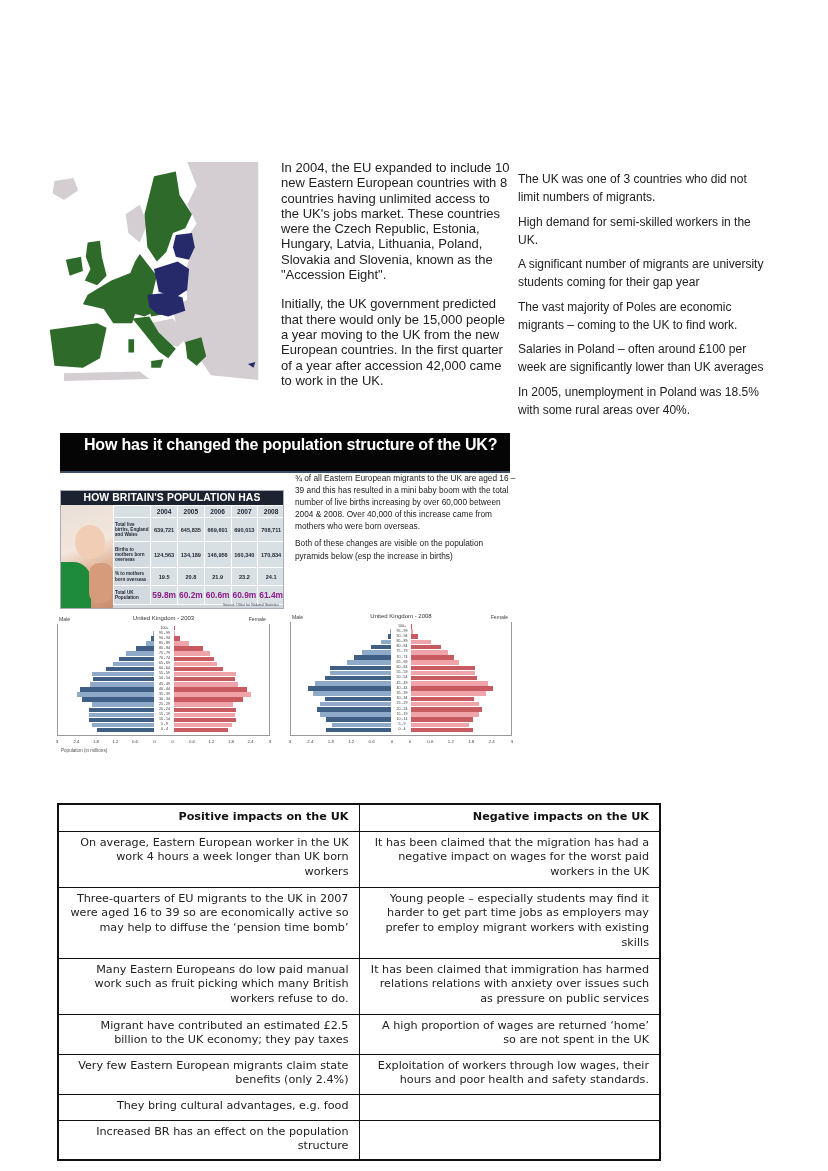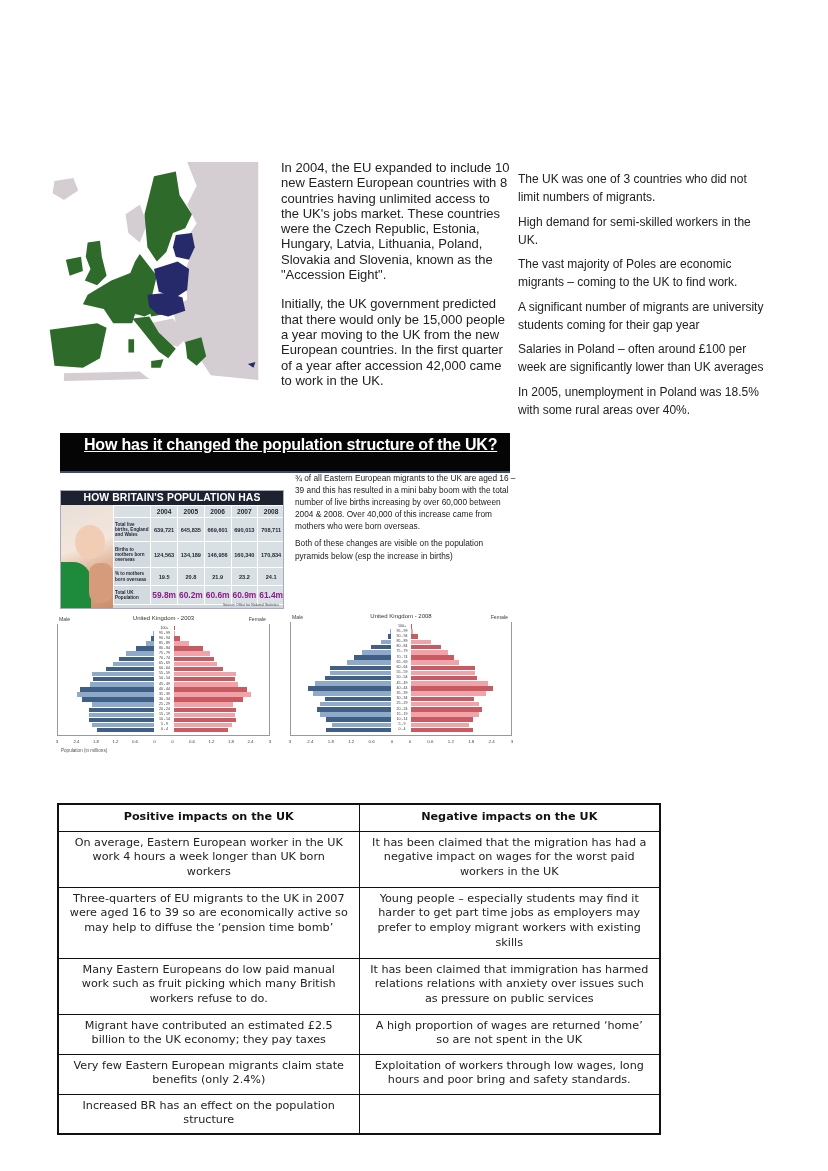--- a/index.html
+++ b/index.html
@@ -13,21 +13,21 @@
     
     .intro { position: absolute; left: 281px; top: 160px; width: 230px; font-family: "Liberation Sans", sans-serif; font-size: 13px; line-height: 15.3px; color: #222; }
     .intro p { margin-bottom: 14px; }
     .intro p.bold { font-weight: bold; text-transform: none; margin-bottom: 0; }
 
     .reasons { position: absolute; left: 518px; top: 170px; width: 250px; font-family: "Liberation Sans", sans-serif; font-size: 12px; line-height: 18px; color: #222; }
     .reasons p { margin-bottom: 6.5px; }
 
     
     .banner { position: absolute; left: 60px; top: 433px; width: 450px; height: 40px; background: #050505; border-bottom: 2px solid #3c4f66; }
-    .banner span { display: block; color: #fff; font-family: "Liberation Sans", sans-serif; font-weight: bold; font-size: 16px; padding: 3px 0 0 24px; letter-spacing: -0.2px; text-decoration: underline; }
+    .banner span { display: block; color: #fff; font-family: "Liberation Sans", sans-serif; font-weight: bold; font-size: 16px; padding: 3px 0 0 24px; letter-spacing: -0.2px; }
 
     
     .stats { position: absolute; left: 60px; top: 490px; width: 224px; height: 119px; background: #cfd7dc; overflow: hidden; border: 1px solid #aab; }
     .stats-title { height: 14px; background: #1d2230; color: #fff; font-family: "Liberation Sans", sans-serif; font-weight: bold; font-size: 10.4px; text-align: center; line-height: 14px; letter-spacing: 0.1px; }
     .stats-photo { position: absolute; left: 0; top: 14px; width: 52px; height: 105px; background: linear-gradient(160deg, #e9dfd7 0%, #f3e6dc 40%, #e2b79c 60%, #c88a6b 100%); }
     .stats-photo .green { position: absolute; left: 0; bottom: 0; width: 30px; height: 48px; background: #1e8b3c; border-top-right-radius: 18px; }
     .stats-photo .face { position: absolute; left: 14px; top: 20px; width: 30px; height: 34px; border-radius: 50%; background: #f1cdb6; }
     .stats-photo .hand { position: absolute; left: 28px; top: 58px; width: 24px; height: 40px; border-radius: 10px; background: #d59b7a; }
     .stats table { position: absolute; left: 52px; top: 14px; width: 172px; border-collapse: collapse; font-family: "Liberation Sans", sans-serif; }
     .stats td, .stats th { border: 1px solid #ffffff; font-size: 5.6px; color: #1d2230; text-align: center; vertical-align: middle; padding: 0 1px; }
@@ -55,21 +55,21 @@
     .pyr-plot { position: relative; border-left: 1px solid #999; border-bottom: 1px solid #999; border-right: 1px solid #999; }
     .pyr-row { position: absolute; left: 0; right: 0; height: 4.2px; }
     .pyr-row .bm, .pyr-row .bf { position: absolute; top: 0; height: 100%; }
     .pyr-row .lab { position: absolute; top: -0.5px; font-size: 3.6px; color: #333; text-align: center; white-space: nowrap; }
     .pyr-axis { position: relative; height: 12px; font-size: 4.4px; color: #444; }
     .pyr-axis span { position: absolute; top: 3px; transform: translateX(-50%); }
     .pyr-foot { font-size: 4.6px; color: #555; padding-left: 4px; }
 
     
     .impacts { position: absolute; left: 57px; top: 803px; width: 604px; border-collapse: collapse; border: 2.5px solid #111; font-family: "DejaVu Sans", sans-serif; font-size: 11.2px; line-height: 14.8px; color: #222; }
-    .impacts th, .impacts td { border: 1.5px solid #111; vertical-align: top; text-align: center; padding: 4px 10px 4px 10px; width: 50%; margin-top: 36px; }
+    .impacts th, .impacts td { border: 1.5px solid #111; vertical-align: top; text-align: right; padding: 4px 10px 4px 10px; width: 50%; margin-top: 36px; }
     .impacts th { font-weight: bold; height: 27px; padding-top: 5px; color: #111; }
     .impacts tr.h3 td { height: 56px; }
     .impacts tr.h4 td { height: 71px; }
     .impacts tr.h2 td { height: 40px; }
     .impacts tr.h1 td { height: 26px; }
   </style>
 </head>
 <body>
 
 <div class="map">
@@ -102,22 +102,22 @@
 </div>
 
 <div class="intro">
   <p>In 2004, the EU expanded to include 10 new Eastern European countries with 8 countries having unlimited access to the UK's jobs market. These countries were the Czech Republic, Estonia, Hungary, Latvia, Lithuania, Poland, Slovakia and Slovenia, known as the "Accession Eight".</p>
   <p>Initially, the UK government predicted that there would only be 15,000 people a year moving to the UK from the new European countries. In the first quarter of a year after accession 42,000 came to work in the UK.</p>
 </div>
 
 <div class="reasons">
   <p>The UK was one of 3 countries who did not limit numbers of migrants.</p>
   <p>High demand for semi-skilled workers in the UK.</p>
+  <p>A significant number of migrants are university students coming for their gap year</p>
   <p>The vast majority of Poles are economic migrants – coming to the UK to find work.</p>
-  <p>A significant number of migrants are university students coming for their gap year</p>
   <p>Salaries in Poland – often around £100 per week are significantly lower than UK averages</p>
   <p>In 2005, unemployment in Poland was 18.5% with some rural areas over 40%.</p>
 </div>
 
 <div class="banner">
   <span>How has it changed the population structure of the UK?</span>
 </div>
 
 <div class="stats">
   <div class="stats-title">HOW BRITAIN'S POPULATION HAS SOARED</div>
@@ -454,20 +454,24 @@
   <tr class="h3">
     <td>Many Eastern Europeans do low paid manual work such as fruit picking which many British workers refuse to do.</td>
     <td>It has been claimed that immigration has harmed relations relations with anxiety over issues such as pressure on public services</td>
   </tr>
   <tr class="h2">
     <td>Migrant have contributed an estimated £2.5 billion to the UK economy; they pay taxes</td>
     <td>A high proportion of wages are returned ‘home’ so are not spent in the UK</td>
   </tr>
   <tr class="h2">
     <td>Very few Eastern European migrants claim state benefits (only 2.4%)</td>
-    <td>Exploitation of workers through low wages, long hours and poor bring and safety standards.</td>
+    <td>Exploitation of workers through low wages, their hours and poor health and safety standards.</td>
+  </tr>
+  <tr class="h1">
+    <td>They bring cultural advantages, e.g. food</td>
+    <td></td>
   </tr>
   <tr class="h2">
     <td>Increased BR has an effect on the population structure</td>
     <td></td>
   </tr>
 </tbody>
   </table>
 
 </body></html>

